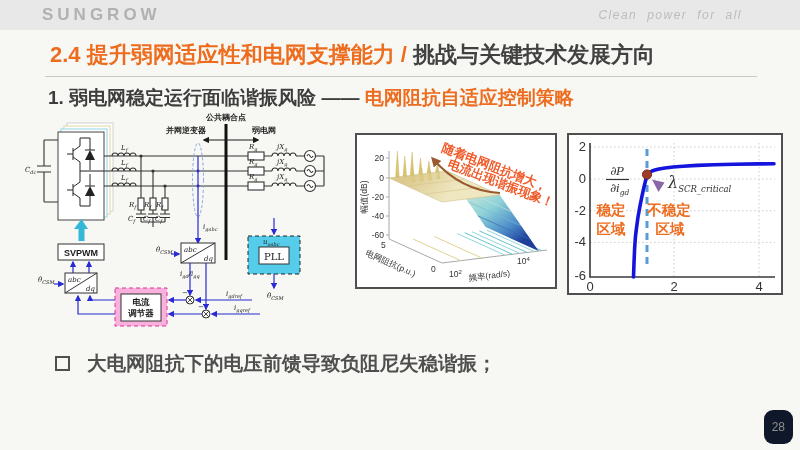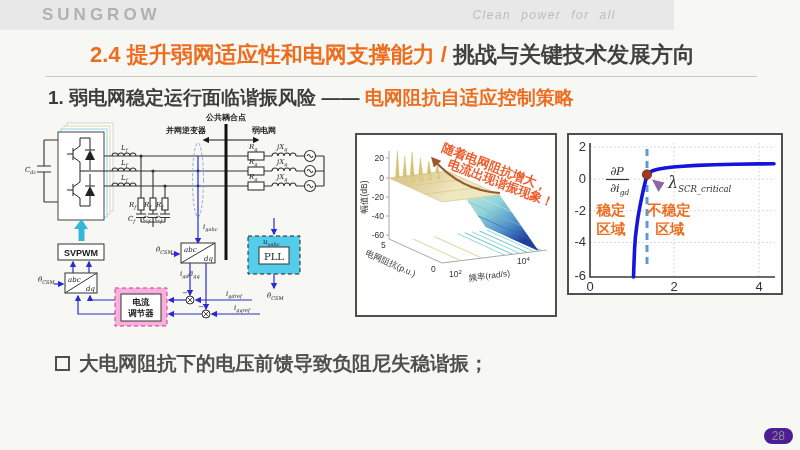--- a/index.html
+++ b/index.html
@@ -1,39 +1,39 @@
 <!DOCTYPE html>
 <html><head>
 <meta charset="utf-8">
 <style>
   html,body{margin:0;padding:0;background:#ddd;}
   .slide{position:relative;width:800px;height:450px;background:#f7f7f3;overflow:hidden;
          font-family:"Liberation Sans",sans-serif;}
-  .hdr{position:absolute;left:0;top:0;width:674px;height:30px;background:#e8e8e8;
+  .hdr{position:absolute;left:0;top:0;width:800px;height:30px;background:#e8e8e8;
        display:flex;align-items:center;justify-content:space-between;box-sizing:border-box;
        padding:0 58px 0 42px;}
   .logo{color:#b1b1b3;font-weight:bold;font-size:17px;letter-spacing:4px;}
   .tagline{color:#bcbcbc;font-size:12px;letter-spacing:1.5px;word-spacing:5px;font-style:italic;}
   .title{position:absolute;left:50px;top:40px;font-size:22px;font-weight:bold;white-space:nowrap;}
-  .title .hl{color:#ed6c1e;margin-left:40px;}
+  .title .hl{color:#ed6c1e;}
   .title .dk{color:#414141;}
   .rule{position:absolute;left:45px;top:76px;width:712px;border-top:1px solid #c9c9c9;}
   .subtitle{position:absolute;left:48px;top:85px;font-size:19px;font-weight:bold;white-space:nowrap;}
   .subtitle .dk{color:#3d3d3d;}
   .subtitle .hl{color:#ed6c1e;}
   .circuit{position:absolute;left:20px;top:110px;}
   .fig{position:absolute;background:#fff;border:2px solid #4f4f4f;box-sizing:border-box;}
-  .fig.mid{left:355px;top:133px;width:202px;height:184px;}
+  .fig.mid{left:355px;top:133px;width:202px;height:156px;}
   .fig.right{left:567px;top:133px;width:216px;height:162px;}
   .bullets{position:absolute;left:55px;top:350px;}
   .bullet{display:flex;align-items:center;margin-bottom:13px;font-size:19.5px;
-          font-weight:bold;color:#4f4f4f;}
+          font-weight:bold;color:#4f4f4f;gap:8px;}
   .sq{display:inline-block;width:11px;height:11px;border:2.5px solid #4f4f4f;margin-right:9px;flex:0 0 auto;}
-  .badge{position:absolute;right:7px;bottom:6px;background:#4c1d95;border-radius:9px;
-         padding:1px 8px;color:#8f8f8f;font-size:12px;}
+  .badge{position:absolute;right:7px;bottom:6px;background:#0f172a;border-radius:9px;
+         padding:10px 8px;color:#8f8f8f;font-size:12px;}
   svg text{user-select:none;}
   .ct{font:italic 7px "DejaVu Serif",serif;fill:#1a1a1a;}
   .cts{font:italic 5px "DejaVu Serif",serif;fill:#1a1a1a;}
   .cb{font:bold 8px "Liberation Sans",sans-serif;fill:#1a1a1a;}
 </style>
 </head>
 <body>
 
 <div class="slide">
 

